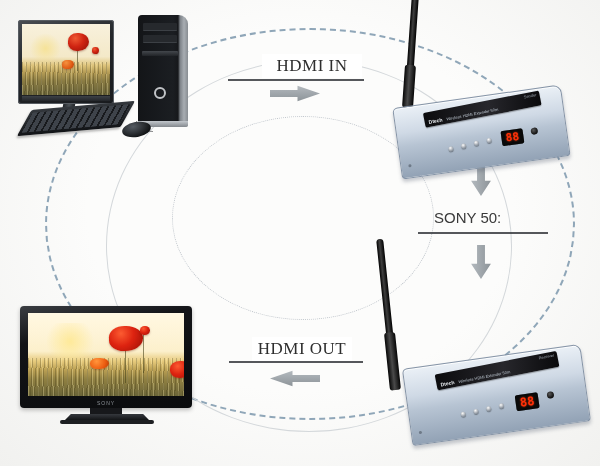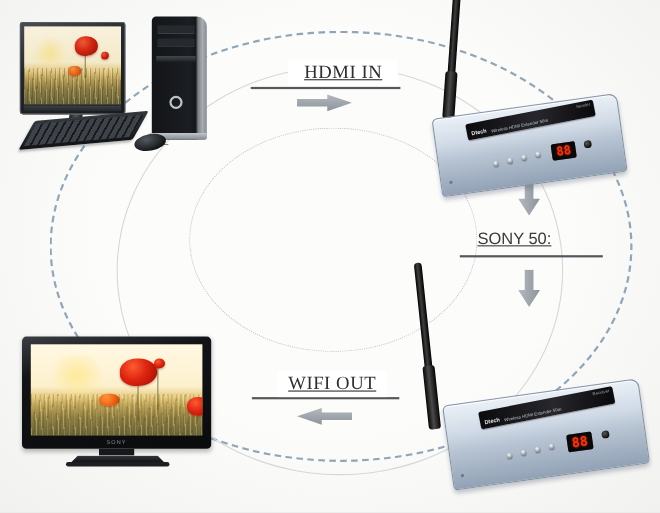--- a/index.html
+++ b/index.html
@@ -15,21 +15,21 @@
   #ring-outer { left:45px; top:28px; width:530px; height:392px; border:2px dashed #8fa6b8; }
   #ring-mid   { left:106px; top:60px; width:406px; height:372px; border:1px solid #d4d8db; }
   #ring-inner { left:172px; top:116px; width:262px; height:204px; border:1px dotted #c0c6cc; }
 
   
   .underline { position:absolute; height:2px; background:rgba(55,58,62,.85); z-index:2; }
   #hdmi-in-line  { left:228px; top:79px;  width:136px; }
   #wifi-line     { left:418px; top:232px; width:130px; }
   #hdmi-out-line { left:229px; top:361px; width:134px; }
 
-  .conn-label { position:absolute; z-index:3; color:#2e2e2e; text-align:center;text-decoration:underline; }
+  .conn-label { position:absolute; z-index:3; color:#2e2e2e; text-align:center; }
   .serif-label { font-family:"Liberation Serif", serif; font-size:17px; letter-spacing:.5px;
                  background:#fff; line-height:24px; }
   #hdmi-in-label  { left:262px; top:54px;  width:100px; height:24px; }
   #hdmi-out-label { left:252px; top:337px; width:100px; height:24px; }
   #wifi-label { left:434px; top:209px; width:90px; font-size:15px; color:#3a3a3a; text-align:left; }
 
   .arrow { position:absolute; z-index:3; background:linear-gradient(180deg,#b5bbc0,#8b9297); }
   .arrow-right { clip-path:polygon(0 30%,55% 30%,55% 5%,100% 50%,55% 95%,55% 70%,0 70%); }
   .arrow-down  { clip-path:polygon(32% 0,68% 0,68% 55%,95% 55%,50% 100%,5% 55%,32% 55%);
                  background:linear-gradient(90deg,#b5bbc0,#8b9297); }
@@ -145,21 +145,21 @@
   <div class="ring" id="ring-outer"></div>
   <div class="ring" id="ring-mid"></div>
   <div class="ring" id="ring-inner"></div>
 
   <div class="underline" id="hdmi-in-line"></div>
   <div class="underline" id="wifi-line"></div>
   <div class="underline" id="hdmi-out-line"></div>
 
   <div class="conn-label serif-label" id="hdmi-in-label">HDMI IN</div>
   <div class="conn-label" id="wifi-label">SONY 50:</div>
-  <div class="conn-label serif-label" id="hdmi-out-label">WIFI OUT</div>
+  <div class="conn-label serif-label" id="hdmi-out-label">HDMI OUT</div>
 
   <div class="arrow arrow-right" id="arrow-in"></div>
   <div class="arrow arrow-right" id="arrow-out"></div>
   <div class="arrow arrow-down" id="arrow-d1"></div>
   <div class="arrow arrow-down" id="arrow-d2"></div>
 
   <div id="pc">
     <div class="pc-tower">
       <div class="tower-bay" style="top:8px"></div>
       <div class="tower-bay" style="top:20px"></div>

